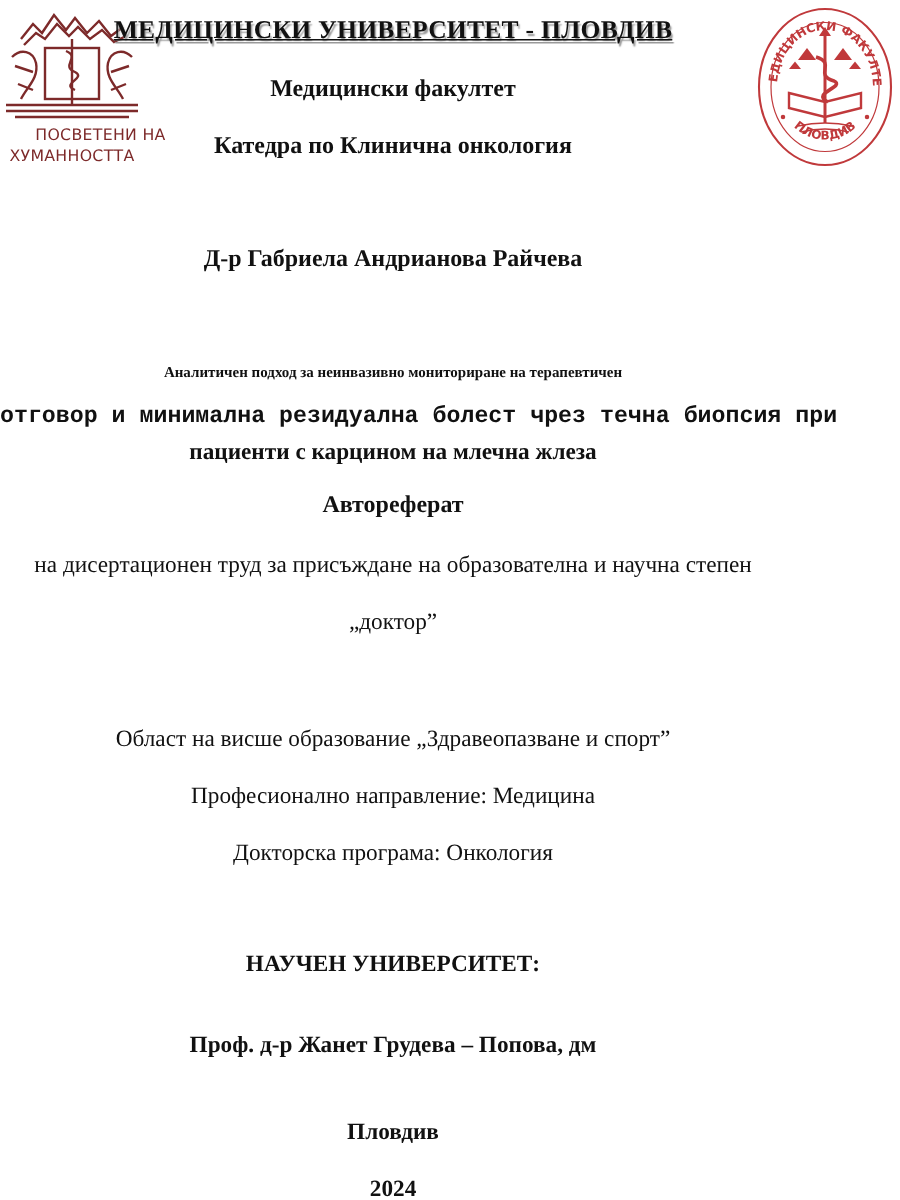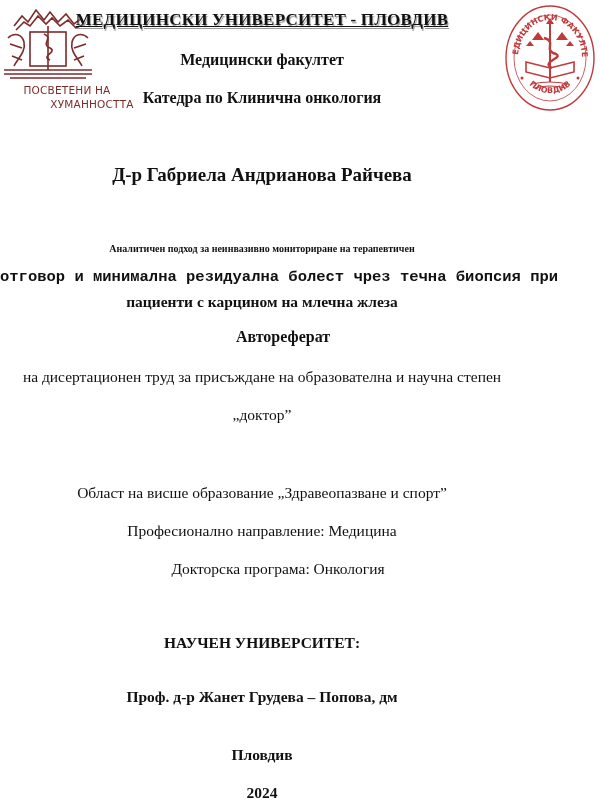--- a/index.html
+++ b/index.html
@@ -40,21 +40,21 @@
       <line x1="48" y1="22" x2="48" y2="66"></line>
       <path d="M44,30 C54,34 40,40 50,44 C58,48 40,52 50,56"></path>
       <path d="M8,34 C14,28 22,30 24,38 C26,48 18,54 14,62 M10,40 L22,44 M12,52 L22,56"></path>
       <path d="M88,34 C82,28 74,30 72,38 C70,48 78,54 82,62 M86,40 L74,44 M84,52 L74,56"></path>
       <line x1="4" y1="66" x2="92" y2="66"></line>
       <line x1="4" y1="70" x2="92" y2="70"></line>
       <line x1="10" y1="74" x2="86" y2="74"></line>
     </g>
   </svg>
   <div class="logo-caption" style="top:80px;margin-left:19px;">ПОСВЕТЕНИ НА</div>
-  <div class="logo-caption" style="top:94px;padding-left:44px;">ХУМАННОСТТА</div>
+  <div class="logo-caption" style="top:94px;">ХУМАННОСТТА</div>
 </div>
 
 <div class="logo-right">
   <svg width="96" height="112" viewBox="0 0 96 112">
     <defs>
       <path id="ringTop" d="M16,56 A32,38 0 0 1 80,56"></path>
       <path id="ringBot" d="M22,76 A30,30 0 0 0 74,76"></path>
     </defs>
     <ellipse cx="48" cy="56" rx="44" ry="52" fill="none" stroke="#c0393b" stroke-width="1.4"></ellipse>
     <ellipse cx="48" cy="56" rx="36" ry="43" fill="none" stroke="#c0393b" stroke-width="0.8"></ellipse>
@@ -77,32 +77,32 @@
     <path d="M30,82 Q48,78 66,82 M32,86 Q48,82 64,86" fill="none" stroke="#c0393b" stroke-width="1"></path>
     <circle cx="20" cy="76" r="1.5" fill="#c0393b"></circle>
     <circle cx="76" cy="76" r="1.5" fill="#c0393b"></circle>
   </svg>
 </div>
 
 <div class="line uni-title" style="top:10px;">МЕДИЦИНСКИ УНИВЕРСИТЕТ - ПЛОВДИВ</div>
 <div class="line bold" style="top:51px; font-size:16px;">Медицински факултет</div>
 <div class="line bold" style="top:89px; font-size:16px;">Катедра по Клинична онкология</div>
 
-<div class="line bold" style="top:164px; font-size:19px;">Д-р Габриела Андрианова Райчева</div>
+<div class="line bold" style="top:164px; font-size:16px;">Д-р Габриела Андрианова Райчева</div>
 
 <div class="line bold" style="top:243px; font-size:10px;">Аналитичен подход за неинвазивно мониториране на терапевтичен</div>
 <div class="line bold" style="top:268px; font-size:15.5px;font-family:Liberation Mono, monospace;">отговор и минимална резидуална болест чрез течна биопсия при</div>
 <div class="line bold" style="top:293px; font-size:15.5px;">пациенти с карцином на млечна жлеза</div>
 
-<div class="line bold" style="top:328px; font-size:16px;margin-left:21px;">Автореферат</div>
+<div class="line bold" style="top:328px; font-size:16px;">Автореферат</div>
 
 <div class="line" style="top:368px; font-size:15.5px;">на дисертационен труд за присъждане на образователна и научна степен</div>
 <div class="line" style="top:406px; font-size:15.5px;">„доктор”</div>
 
 <div class="line" style="top:484px; font-size:15.5px;text-align:center;">Област на висше образование „Здравеопазване и спорт”</div>
 <div class="line" style="top:522px; font-size:15.5px;">Професионално направление: Медицина</div>
-<div class="line" style="top:560px; font-size:15.5px;margin-left:16px;">Докторска програма: Онкология</div>
+<div class="line" style="top:560px; font-size:15.5px;">Докторска програма: Онкология</div>
 
 <div class="line bold" style="top:634px; font-size:15.5px;">НАУЧЕН УНИВЕРСИТЕТ:</div>
 <div class="line bold" style="top:688px; font-size:15.5px;">Проф. д-р Жанет Грудева – Попова, дм</div>
 
 <div class="line bold" style="top:746px; font-size:15.5px;">Пловдив</div>
 <div class="line bold" style="top:784px; font-size:15.5px;">2024</div>
 
 </body></html>

